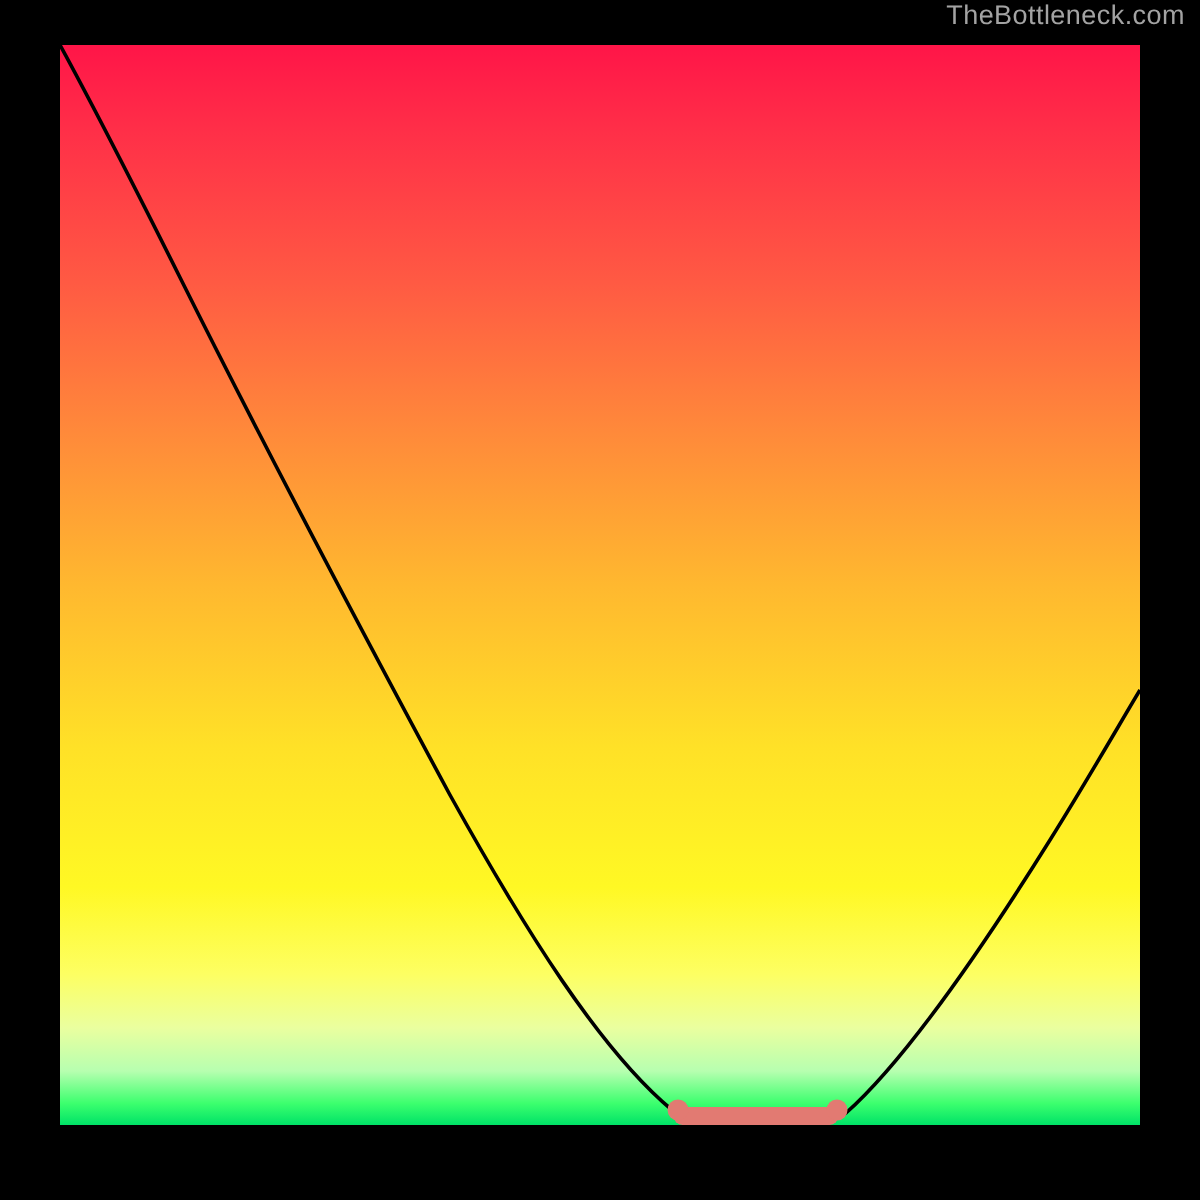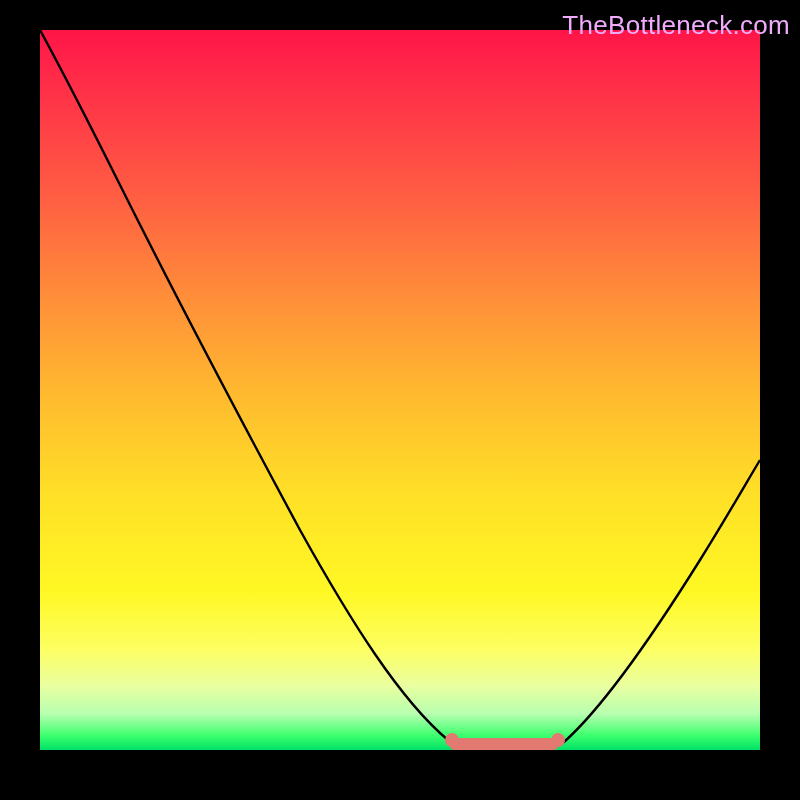--- a/index.html
+++ b/index.html
@@ -12,24 +12,24 @@
     font-family: Arial, Helvetica, sans-serif;
   }
   .frame {
     position: relative;
     width: 800px;
     height: 800px;
     background: #000;
   }
   .watermark {
     position: absolute;
-    top: 10px;
+    top: 0;
     right: 10px;
-    color: #f0abfc;
-    font-size: 26px;
+    color: #a3a3a3;
+    font-size: 18px;
     font-weight: 500;
     letter-spacing: 0.3px;
     z-index: 5;
   }
   .plot {
     position: absolute;
     left: 40px;
     top: 30px;
     width: 720px;
     height: 720px;

